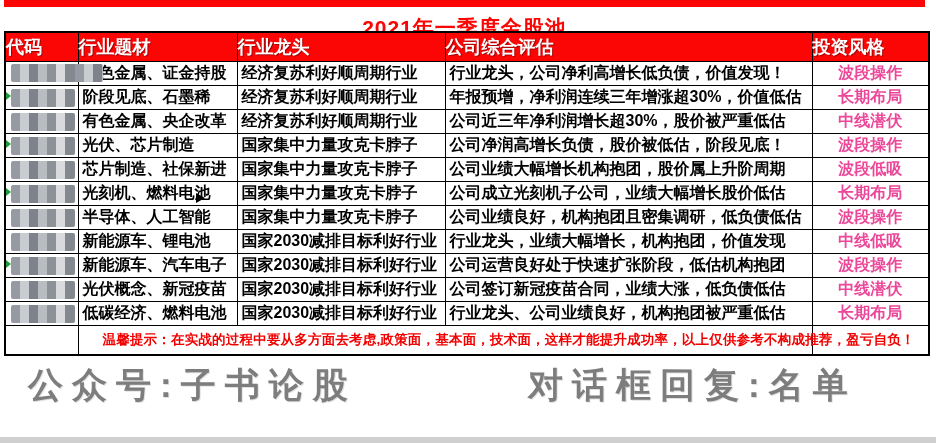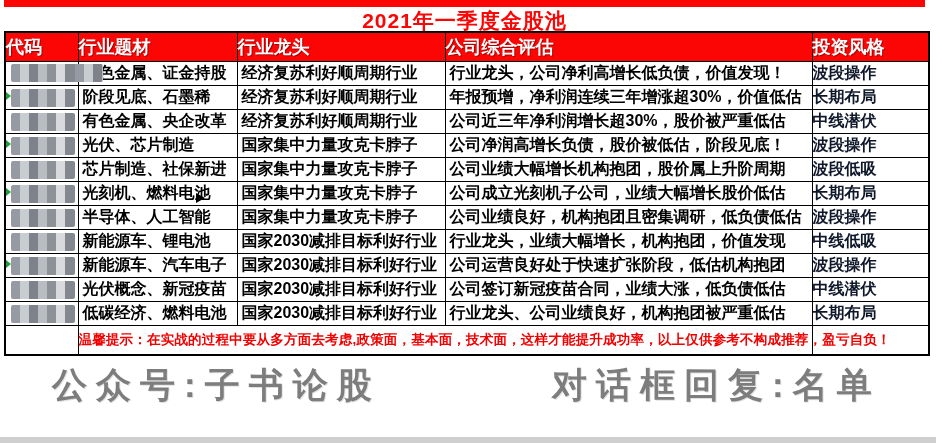--- a/index.html
+++ b/index.html
@@ -8,21 +8,21 @@
     font-family:"Liberation Sans","DejaVu Sans",sans-serif;
     position:relative;
   }
   .page{position:absolute;inset:0;background:#ffffff;}
 
   
   .topbar{position:absolute;left:4px;top:0;width:921px;height:7px;background:#fb0505;}
 
   
   .title{
-    position:absolute;left:4px;top:9px;width:921px;height:24px;
+    position:absolute;left:4px;top:16px;width:921px;height:24px;
     text-align:center;line-height:24px;
     color:#fb0505;font-weight:bold;font-size:21px;letter-spacing:1px;
   }
 
   
   table.stock{
     position:absolute;left:4px;top:31px;width:924px;
     border-collapse:collapse;table-layout:fixed;
     border:2px solid #000;
   }
@@ -30,24 +30,24 @@
     background:#fb0505;color:#ffffff;font-weight:bold;font-size:18px;
     height:28px;border:1px solid #000;padding:0;text-align:left;
     text-shadow:1px 1px 0 rgba(90,0,0,.55);
   }
   td{
     border:1px solid #000;height:23px;padding:0 2px 0 4px;
     font-size:16px;font-weight:bold;color:#000;
     white-space:nowrap;overflow:visible;
   }
   td.code{position:relative;padding:0;}
-  td.sty{color:#0f172a;font-size:16px;padding:0;margin-left:36px;}
+  td.sty{color:#ec4899;text-align:center;font-size:16px;padding:0;margin-left:36px;}
   td.note-cell{
     color:#f20000;font-size:13.5px;font-weight:bold;height:28px;
-    padding-left:0;letter-spacing:0.2px;
+    padding-left:24px;letter-spacing:0.2px;
   }
   td.empty{padding:0;}
 
   
   .mosaic{
     display:block;width:64px;height:18px;margin:2px 0 2px 5px;
     background-image:
       repeating-linear-gradient(90deg,#969ba3 0 9px,#c9ccd1 9px 18px,#7e838b 18px 27px,#b9bcc1 27px 36px,#8d9299 36px 45px,#d8dade 45px 54px,#84898f 54px 64px),
       repeating-linear-gradient(0deg,rgba(255,255,255,0) 0 5px,rgba(60,65,75,.30) 5px 9px,rgba(255,255,255,.30) 9px 13px,rgba(50,55,65,.18) 13px 18px);
     border-radius:2px;
@@ -65,21 +65,21 @@
   .cursor{
     position:absolute;left:196px;top:193px;width:0;height:0;z-index:5;
     border-top:5px solid transparent;border-bottom:5px solid transparent;
     border-left:9px solid #000;
   }
 
   
   .footer-left,.footer-right{
     position:absolute;top:363px;height:44px;line-height:44px;
     color:#7d7d7d;font-weight:bold;font-size:35px;letter-spacing:9px;
-    text-shadow:1px 1px 0 rgba(0,0,0,.12);white-space:nowrap;margin-left:24px;
+    text-shadow:1px 1px 0 rgba(0,0,0,.12);white-space:nowrap;
   }
   .footer-left{left:28px;}
   .footer-right{left:528px;}
 
   .bottom-strip{position:absolute;left:0;bottom:0;width:936px;height:6px;background:#cfcfcf;}
 </style>
 </head>
 <body>
 
 <div class="page">

